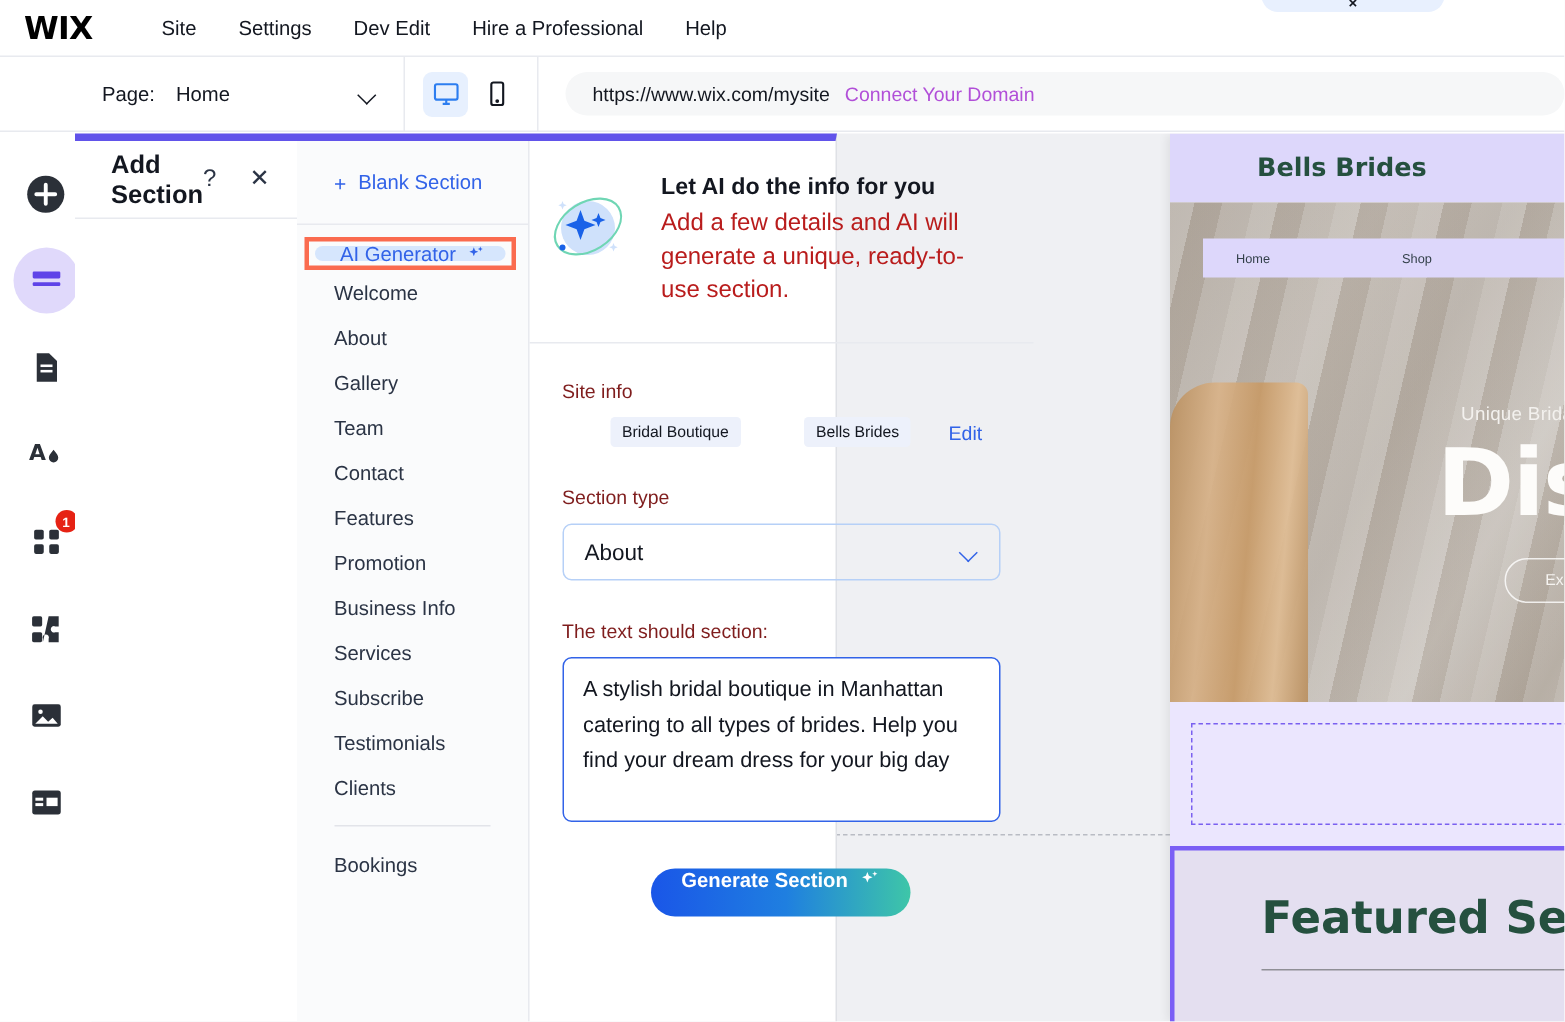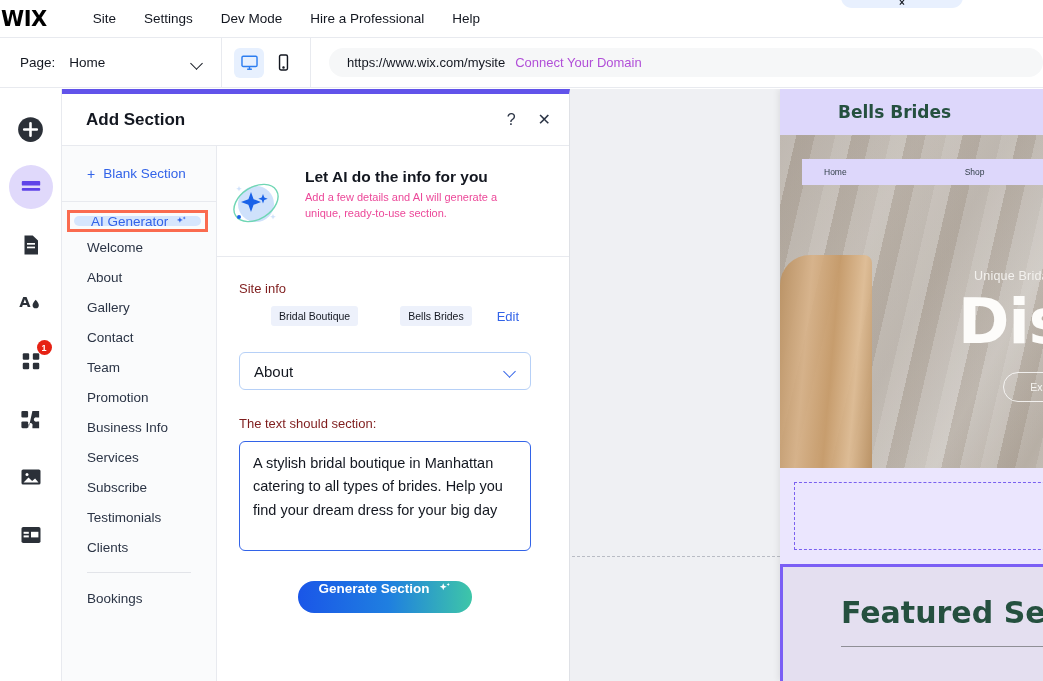--- a/index.html
+++ b/index.html
@@ -13,21 +13,21 @@
   #app { position: relative; width: 1043px; height: 681px; }
 
   
   .topbar {
     position: absolute; top: 0; left: 0; width: 1043px; height: 38px;
     background: #fff; border-bottom: 1px solid #e8eaef;
     display: flex; align-items: center;
   }
   .wix-logo {
     font-weight: 700; font-size: 21px; letter-spacing: -0.5px;
-    margin-left: 1px; margin-right: 32px; color: #000;
+    margin-left: 16px; margin-right: 32px; color: #000;
     font-family: "DejaVu Sans", sans-serif;
   }
   .menu-item {
     font-size: 13.5px; color: #131720; padding: 0 14px; cursor: pointer;
     white-space: nowrap;
   }
   .top-right-btn {
     position: absolute; top: -14px; right: 80px;
     width: 122px; height: 22px; background: #e8f0fe;
     border-radius: 12px;
@@ -38,21 +38,21 @@
 
   
   .toolbar {
     position: absolute; top: 38px; left: 0; width: 1043px; height: 50px;
     background: #fff; border-bottom: 1px solid #e8eaef;
     display: flex; align-items: center;
   }
   .page-group {
     display: flex; align-items: center; height: 50px;
     padding-left: 20px; padding-right: 17px;
-    border-right: 1px solid #e8eaef; min-width: 222px;
+    border-right: 1px solid #e8eaef; min-width: 222px; margin-left: 48px;
   }
   .page-label { font-size: 13.5px; color: #131720; margin-right: 14px; }
   .page-value { font-size: 13.5px; color: #131720; }
   .chev {
     margin-left: auto; width: 14px; height: 14px;
     display: inline-block; position: relative;
   }
   .chev::after {
     content: ""; position: absolute; left: 2px; top: 3px;
     width: 8px; height: 8px;
@@ -142,21 +142,21 @@
       linear-gradient(95deg, #b98f5f 0%, #d8b288 30%, #c79a67 55%, #e0bd94 78%, #b98f5f 100%);
     border-radius: 30px 8px 0 0;
     opacity: 0.92;
   }
   .site-nav {
     position: absolute; top: 24px; left: 22px; right: 0; height: 26px;
     background: #ddd7fb; display: flex; align-items: center;
     z-index: 3; font-size: 8.5px; color: #33404a;
   }
   .site-nav .nv { margin-left: 22px; }
-  .site-nav .nv.second { margin-left: 118px; }
+  .site-nav .nv.second { margin-left: 88px; }
   .hero-inner {
     position: absolute; inset: 0; z-index: 4;
     display: flex; flex-direction: column; align-items: center;
     padding-top: 134px;
   }
   .hero-kicker {
     font-size: 12.5px; color: #f3f1ee; letter-spacing: 0.2px;
     margin-left: 74px;
   }
   .hero-title {
@@ -192,25 +192,25 @@
     margin-left: 58px; margin-top: 16px; height: 1px;
     background: #8f8f96; width: 380px;
   }
   .guide-h {
     position: absolute; left: 0; top: 467px; width: 718px;
     border-top: 1px dashed #b9bcc4;
   }
 
   
   .panel {
-    position: absolute; top: 89px; left: 62px;
+    position: absolute; top: 89px; left: 50px;
     width: 508px; height: 592px;
     background: #fff; border-right: 1px solid #dfe1e6;
     border-top: 5px solid #6153ea;
-    display: flex; flex-direction: column;
+    display: flex; flex-direction: row;
   }
   .panel-head {
     height: 52px; display: flex; align-items: center;
     padding: 0 18px 0 24px; border-bottom: 1px solid #e8eaef;
   }
   .panel-title { font-size: 17px; font-weight: 700; color: #131720; }
   .panel-head-actions { margin-left: auto; display: flex; align-items: center; gap: 22px; }
   .hd-icon { font-size: 16px; color: #2b3445; cursor: pointer; line-height: 1; }
   .panel-body { flex: 1; display: flex; min-height: 0; }
 
@@ -242,21 +242,21 @@
   }
   .nav-divider { height: 1px; background: #e2e4e9; margin: 10px 25px 10px 25px; }
 
   .panel-main { flex: 1; display: flex; flex-direction: column; min-width: 0; }
   .ai-promo {
     display: flex; gap: 18px; padding: 22px 22px 22px 8px;
     border-bottom: 1px solid #e8eaef; align-items: flex-start;
   }
   .ai-art { width: 62px; height: 62px; position: relative; flex: 0 0 62px; margin-top: 4px; }
   .promo-title { font-size: 15.5px; font-weight: 700; color: #131720; margin-bottom: 4px; }
-  .promo-desc { font-size: 11px; color: #ec4899; line-height: 1.42; max-width: 212px; }
+  .promo-desc { font-size: 16px; color: #b91c1c; line-height: 1.42; max-width: 212px; }
 
   .form-area { padding: 24px 22px 0 22px; flex: 1; overflow: hidden; }
   .field-label { font-size: 13px; color: #7f1d1d; margin-bottom: 10px; }
   .tags-row { display: flex; align-items: center; gap: 10px; margin-bottom: 26px; }
   .tag {
     background: #edf1fb; border-radius: 3px;
     padding: 4px 8px; font-size: 10.5px; color: #131720; margin-left: 32px;
   }
   .edit-link { font-size: 13px; color: #3263e8; cursor: pointer; margin-left: 15px; }
   .select-box {
@@ -288,21 +288,21 @@
 </style>
 </head>
 <body>
 
 <div id="app">
 
   <div class="topbar">
     <div class="wix-logo">WIX</div>
     <div class="menu-item">Site</div>
     <div class="menu-item">Settings</div>
-    <div class="menu-item">Dev Mode</div>
+    <div class="menu-item">Dev Edit</div>
     <div class="menu-item">Hire a Professional</div>
     <div class="menu-item">Help</div>
     <div class="top-right-btn">
       <span>×</span>
     </div>
   </div>
 
   <div class="toolbar">
     <div class="page-group">
       <span class="page-label">Page:</span>
@@ -440,22 +440,23 @@
               <span>AI Generator</span>
               <svg width="13" height="13" viewBox="0 0 24 24">
                 <path d="M9 3.5l1.5 4L14.5 9l-4 1.5L9 14.5l-1.5-4L3.5 9l4-1.5z" fill="#3263e8"></path>
                 <path d="M17 2.5l.8 2.1 2.2.9-2.2.9-.8 2.1-.8-2.1-2.2-.9 2.2-.9z" fill="#3263e8"></path>
               </svg>
             </div>
           </div>
           <div class="nav-item">Welcome</div>
           <div class="nav-item">About</div>
           <div class="nav-item">Gallery</div>
+          <div class="nav-item">Team</div>
           <div class="nav-item">Contact</div>
-          <div class="nav-item">Team</div>
+          <div class="nav-item">Features</div>
           <div class="nav-item">Promotion</div>
           <div class="nav-item">Business Info</div>
           <div class="nav-item">Services</div>
           <div class="nav-item">Subscribe</div>
           <div class="nav-item">Testimonials</div>
           <div class="nav-item">Clients</div>
           <div class="nav-divider"></div>
           <div class="nav-item">Bookings</div>
         </div>
       </div>
@@ -480,20 +481,21 @@
         </div>
 
         <div class="form-area">
           <div class="field-label">Site info</div>
           <div class="tags-row">
             <span class="tag">Bridal Boutique</span>
             <span class="tag">Bells Brides</span>
             <span class="edit-link">Edit</span>
           </div>
 
+          <div class="field-label">Section type</div>
           <div class="select-box">
             <span>About</span>
             <span class="select-chev"></span>
           </div>
 
           <div class="field-label">The text should section:</div>
           <textarea class="textarea-box" placeholder="Describe your section" style="">A stylish bridal boutique in Manhattan catering to all types of brides. Help you find your dream dress for your big day</textarea>
 
           <div class="gen-wrap">
             <button class="gen-btn">

